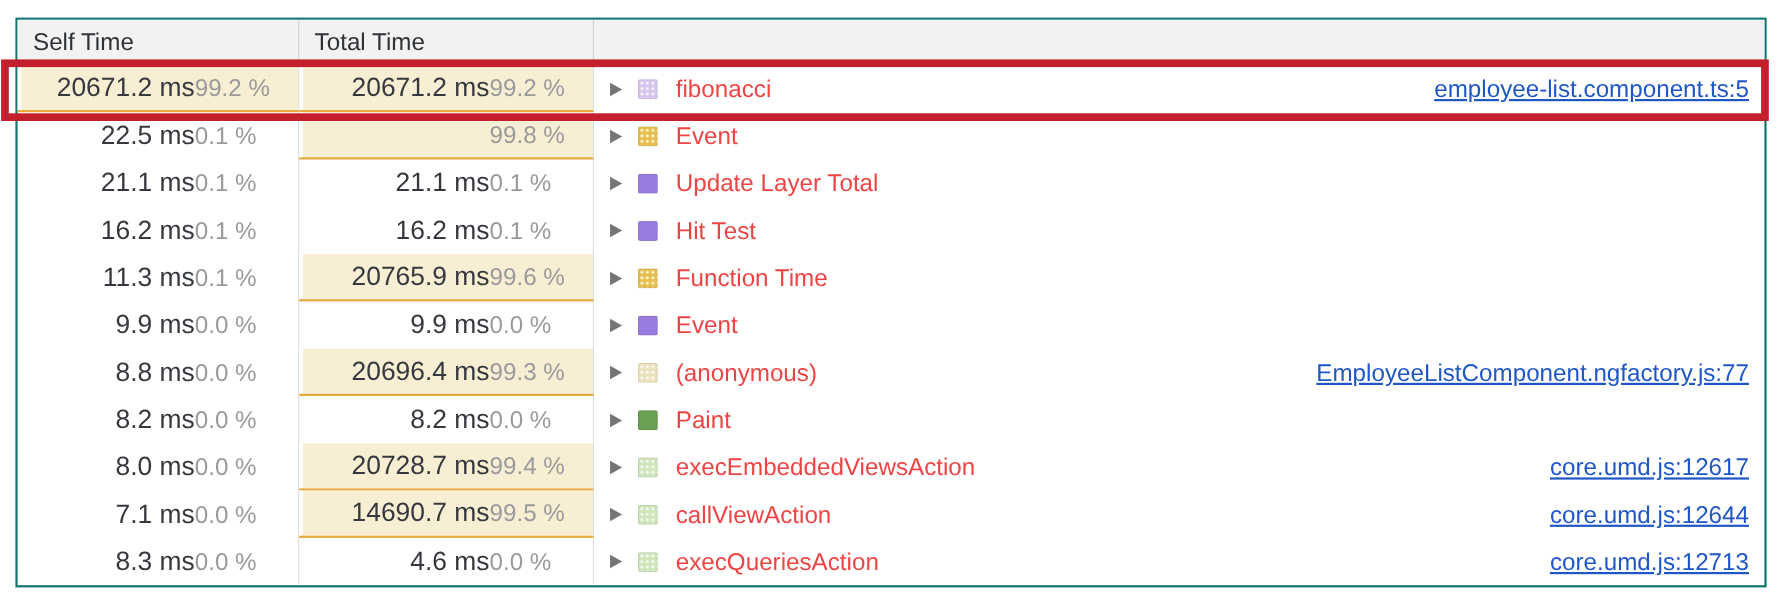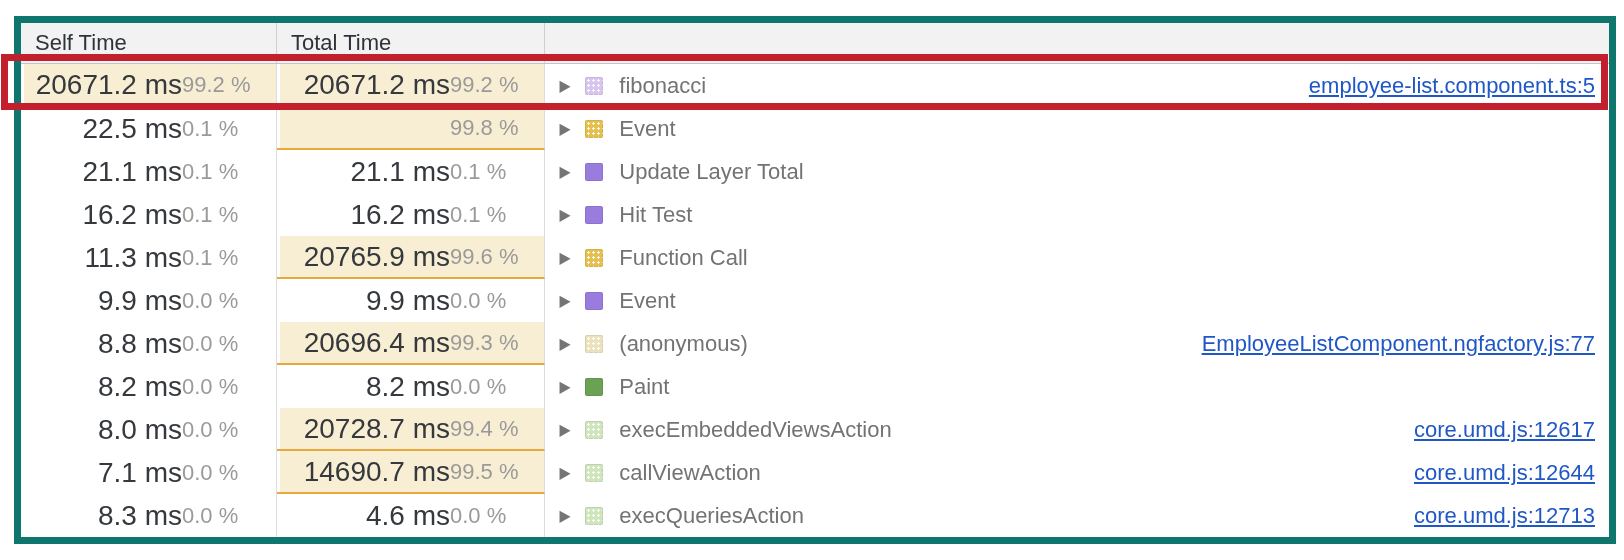--- a/index.html
+++ b/index.html
@@ -5,59 +5,59 @@
   html,body{margin:0;padding:0;}
   body{
     width:1624px;height:560px;background:#ffffff;overflow:hidden;
     font-family:"Liberation Sans","DejaVu Sans",sans-serif;
     -webkit-font-smoothing:antialiased;
   }
   .stage{position:relative;width:1624px;height:560px;}
 
   .perf-table{
     position:absolute;left:14px;top:16px;width:1588px;
-    border:7px solid #0f766e;background:#fff;box-sizing:content-box;
+    border:2px solid #0f766e;background:#fff;box-sizing:content-box;
   }
   .hdr-row{
     display:flex;height:40px;background:#f2f2f2;
     border-bottom:1px solid #c4c4c4;
   }
   .hdr{
     display:flex;align-items:center;
     font-size:22px;color:#2f3338;padding-left:14px;box-sizing:border-box;
   }
   .hdr.self{width:256px;border-right:1px solid #cfcfcf;}
   .hdr.total{width:268px;border-right:1px solid #cfcfcf;}
   .hdr.activity{flex:1;}
 
   .row{display:flex;height:43px;}
   .cell{box-sizing:border-box;height:43px;display:flex;align-items:center;}
   .cell.num{justify-content:flex-end;padding-right:10px;border-right:1px solid #dcdcdc;}
   .cell.num.self{width:256px;}
   .cell.num.total{width:268px;}
-  .cell.num .time{flex:1;text-align:right;font-size:28px;color:#35383d;white-space:nowrap;}
+  .cell.num .time{flex:1;text-align:right;font-size:24px;color:#35383d;white-space:nowrap;}
   .cell.num .pct{width:84px;text-align:left;font-size:22px;color:#9a9a9a;white-space:nowrap;}
   .cell.num.heavy{
     background:linear-gradient(to right,#ffffff 3px,var(--heavy-bg,#f8eed3) 3px);
     border-bottom:2px solid var(--heavy-border,#e7a93c);
   }
   .cell.act{flex:1;padding:0 14px 0 14px;}
   .tri{
     font-size:16px;color:#757575;margin-right:14px;line-height:1;
     transform:scaleX(0.9);flex:0 0 auto;cursor:default;
   }
   .swatch{
     width:18px;height:18px;border-radius:2px;margin-right:16px;flex:0 0 auto;
     border:1px solid rgba(0,0,0,0.08);box-sizing:border-box;
   }
   .swatch.dotted{
     background-image:radial-gradient(rgba(255,255,255,0.9) 1.2px, rgba(255,255,255,0) 1.4px);
     background-size:5px 5px;
   }
-  .act-label{font-size:22px;color:#737373;white-space:nowrap;}
+  .act-label{font-size:22px;color:#ef4444;white-space:nowrap;}
   .spacer{flex:1;}
   .src-link{
     font-size:22px;color:var(--link-blue,#2057c7);text-decoration:underline;
     white-space:nowrap;cursor:pointer;text-align:right;
   }
 
   .annotation-box{
     position:absolute;left:1px;top:54px;width:1607px;height:56px;
     border:7px solid var(--annot-red,#c41f2c);box-sizing:border-box;
     pointer-events:none;z-index:5;
@@ -150,21 +150,21 @@
       <span class="time">11.3 ms</span>
       <span class="pct">0.1 %</span>
     </div>
     <div class="cell num total heavy">
       <span class="time">20765.9 ms</span>
       <span class="pct">99.6 %</span>
     </div>
     <div class="cell act">
       <span class="tri">▶</span>
       <span class="swatch dotted" style="background-color: rgb(231, 191, 78);"></span>
-      <span class="act-label">Function Call</span>
+      <span class="act-label">Function Time</span>
       <span class="spacer"></span>
 
     </div>
   </div>
 
   <div class="row">
     <div class="cell num self">
       <span class="time">9.9 ms</span>
       <span class="pct">0.0 %</span>
     </div>

